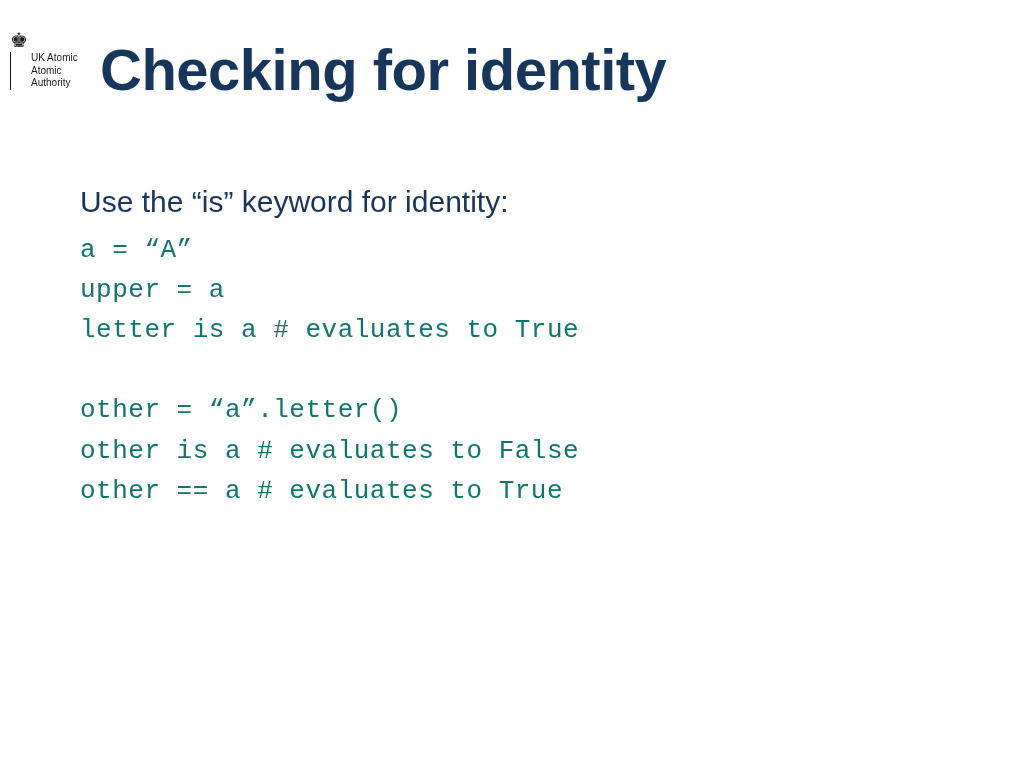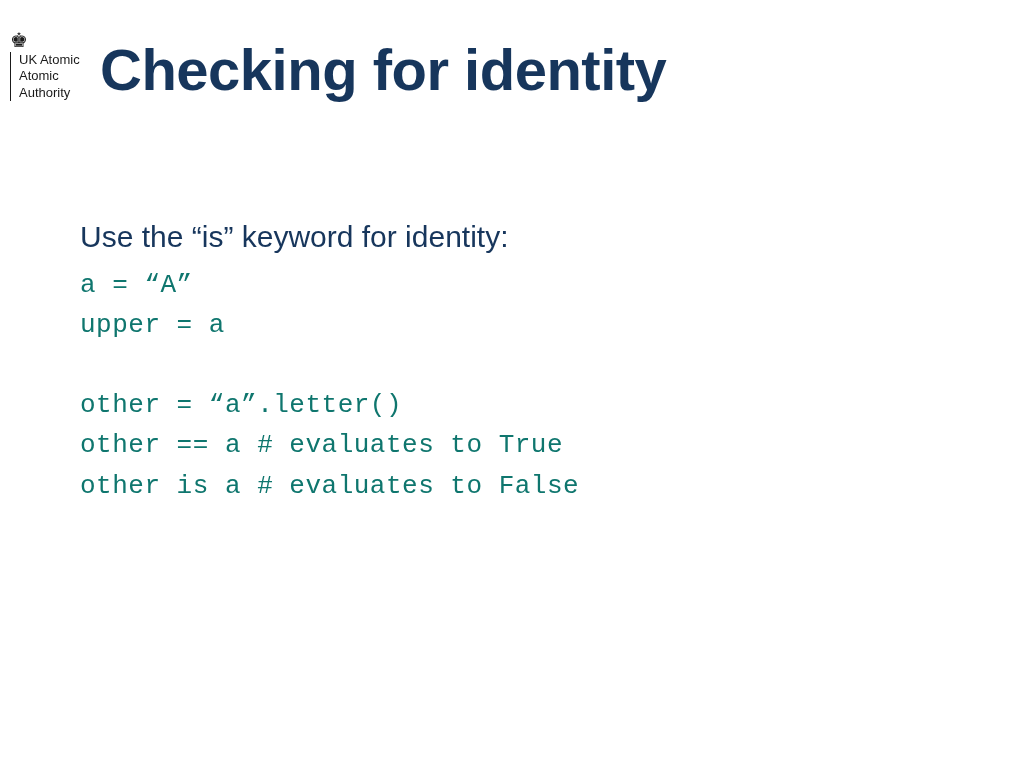--- a/index.html
+++ b/index.html
@@ -1,22 +1,22 @@
 <!DOCTYPE html>
 <html><head>
 <meta charset="utf-8">
 <style>
   * { margin: 0; padding: 0; box-sizing: border-box; }
   html, body { width: 1024px; height: 768px; background: #ffffff; font-family: Arial, Helvetica, sans-serif; overflow: hidden; }
   .slide { position: relative; width: 1024px; height: 768px; }
   .logo-block { position: absolute; top: 30px; left: 10px; width: 70px; }
   .crown { font-size: 20px; line-height: 1; color: #1a1a1a; }
-  .org-name { font-size: 13px; line-height: 1.25; color: #1a1a1a; border-left: 1.5px solid #1a1a1a; padding-left: 8px; margin-top: 2px; }
+  .org-name { font-size: 10px; line-height: 1.25; color: #1a1a1a; border-left: 1.5px solid #1a1a1a; padding-left: 20px; margin-top: 2px; }
   .title { position: absolute; top: 36px; left: 100px; font-size: 58px; font-weight: 700; color: #17365c; letter-spacing: -0.5px; }
-  .body { position: absolute; top: 180px; left: 80px; right: 60px; color: #17365c; margin-top: 35px; }
+  .body { position: absolute; top: 180px; left: 80px; right: 60px; color: #17365c; }
   .prose { font-size: 30px; line-height: 1.45; margin-bottom: 6px; font-weight: 400; }
   .code { font-family: "Courier New", Courier, monospace; font-size: 26px; line-height: 1.55; letter-spacing: 0.5px; color: #0f766e; }
   .gap { height: 40px; }
 </style>
 </head>
 <body>
 
 <div class="slide">
 
   <div class="logo-block">
@@ -27,21 +27,22 @@
       <div>Authority</div>
     </div>
   </div>
 
   <h1 class="title">Checking for identity</h1>
 
   <div class="body">
     <p class="prose">Use the “is” keyword for identity:</p>
     <div class="code">a = “A”</div>
     <div class="code">upper = a</div>
+    <div class="code">letter is a # evaluates to True</div>
 
     <div class="gap"></div>
 
     <div class="code">other = “a”.letter()</div>
+    <div class="code">other is a # evaluates to False</div>
     <div class="code">other == a # evaluates to True</div>
-    <div class="code">other is a # evaluates to False</div>
   </div>
 
 </div>
 
 </body></html>

